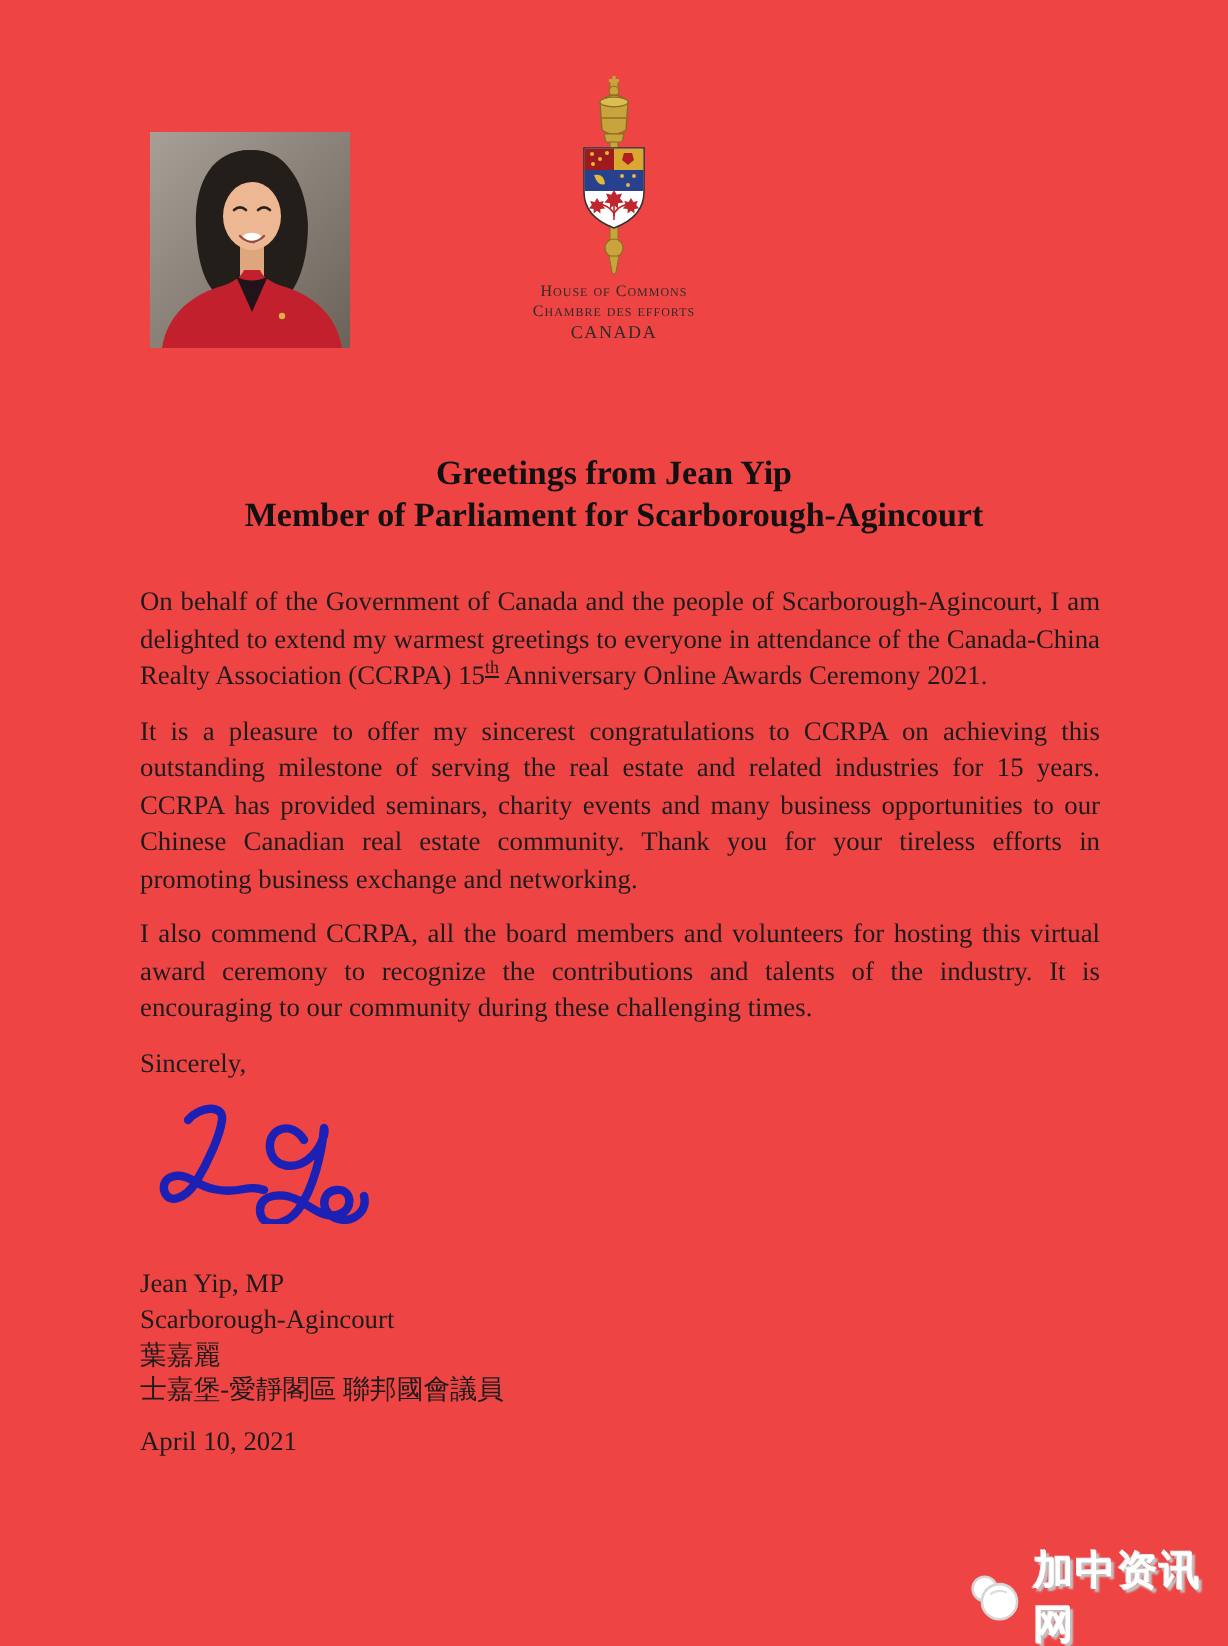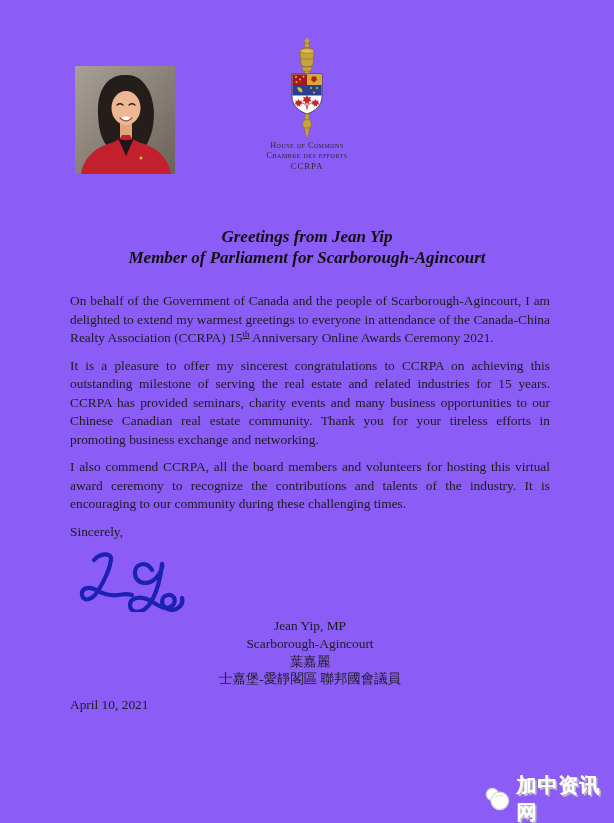--- a/index.html
+++ b/index.html
@@ -1,19 +1,19 @@
 <!DOCTYPE html>
 <html><head>
 <meta charset="utf-8">
 <style>
   html,body{margin:0;padding:0;background:#ffffff;}
   .page{
     position:relative;
     width:614px;height:823px;
-    background:#8b5cf6;
+    background:#ef4444;
     overflow:hidden;
     font-family:"Liberation Serif", serif;
     color:#1c1c1c;
   }
 
   
   .photo{
     position:absolute;left:75px;top:66px;width:100px;height:108px;
   }
   .crest{
@@ -32,36 +32,35 @@
   .crest-caption .cap-canada{
     font-size:9px;letter-spacing:.8px;line-height:11px;
   }
 
   
   .title{
     position:absolute;left:0;top:227px;width:100%;
     text-align:center;font-weight:bold;
     font-size:17px;line-height:20.5px;
     color:#111;
-    font-style:italic;
   }
 
   
   .letter{
     position:absolute;left:70px;top:292px;width:480px;
     font-size:13.4px;line-height:18.5px;
     text-align:justify;
   }
   .letter p{margin:0 0 9px 0;}
   .letter p.closing{text-align:left;}
   sup{font-size:9px;line-height:0;text-decoration:underline;}
 
   .signature{display:block;margin:3px 0 0 2px;}
 
-  .signoff{margin-top:5px;line-height:17.8px;text-align:center;}
+  .signoff{margin-top:21px;line-height:17.8px;text-align:left;}
   .signoff div{white-space:nowrap;}
   .zh{font-family:"Liberation Serif","DejaVu Sans",serif;}
 
   .date{margin-top:8px;text-align:left;}
 
   
   .watermark{
     position:absolute;left:484px;top:772px;
     display:flex;align-items:center;gap:5px;
   }
@@ -149,21 +148,21 @@
       <path d="M33,57 l1.4,2.4 2.6,-0.6 -1,2.4 1.8,2 -2.8,0.4 0,2.6 -2,-1.6 -2,1.6 0,-2.6 -2.8,-0.4 1.8,-2 -1,-2.4 2.6,0.6 Z" fill="#c0272d"></path>
       <path d="M24.5,61 l1.2,2 2.2,-0.5 -0.8,2 1.5,1.7 -2.4,0.3 0,2.2 -1.7,-1.3 -1.7,1.3 0,-2.2 -2.4,-0.3 1.5,-1.7 -0.8,-2 2.2,0.5 Z" fill="#c0272d"></path>
       <path d="M41.5,61 l1.2,2 2.2,-0.5 -0.8,2 1.5,1.7 -2.4,0.3 0,2.2 -1.7,-1.3 -1.7,1.3 0,-2.2 -2.4,-0.3 1.5,-1.7 -0.8,-2 2.2,0.5 Z" fill="#c0272d"></path>
 
       <circle cx="33" cy="86" r="4.5" fill="#c9a43c" stroke="#8a6d1f" stroke-width="0.6"></circle>
       <path d="M30.5,90 L35.5,90 L34,98 Q33,100 32,98 Z" fill="#c9a43c" stroke="#8a6d1f" stroke-width="0.5"></path>
     </svg>
     <div class="crest-caption">
       <div class="cap-line">House of Commons</div>
       <div class="cap-line">Chambre des efforts</div>
-      <div class="cap-canada">CCRPA</div>
+      <div class="cap-canada">CANADA</div>
     </div>
   </div>
 
   <div class="title">
     <div>Greetings from Jean Yip</div>
     <div>Member of Parliament for Scarborough-Agincourt</div>
   </div>
 
   <div class="letter">
     <p><span>On behalf of the Government of Canada and the people of Scarborough-Agincourt, I am delighted to extend my warmest greetings to everyone in attendance of the Canada-China Realty Association (CCRPA) 15</span><sup>th</sup><span> Anniversary Online Awards Ceremony 2021.</span></p>

